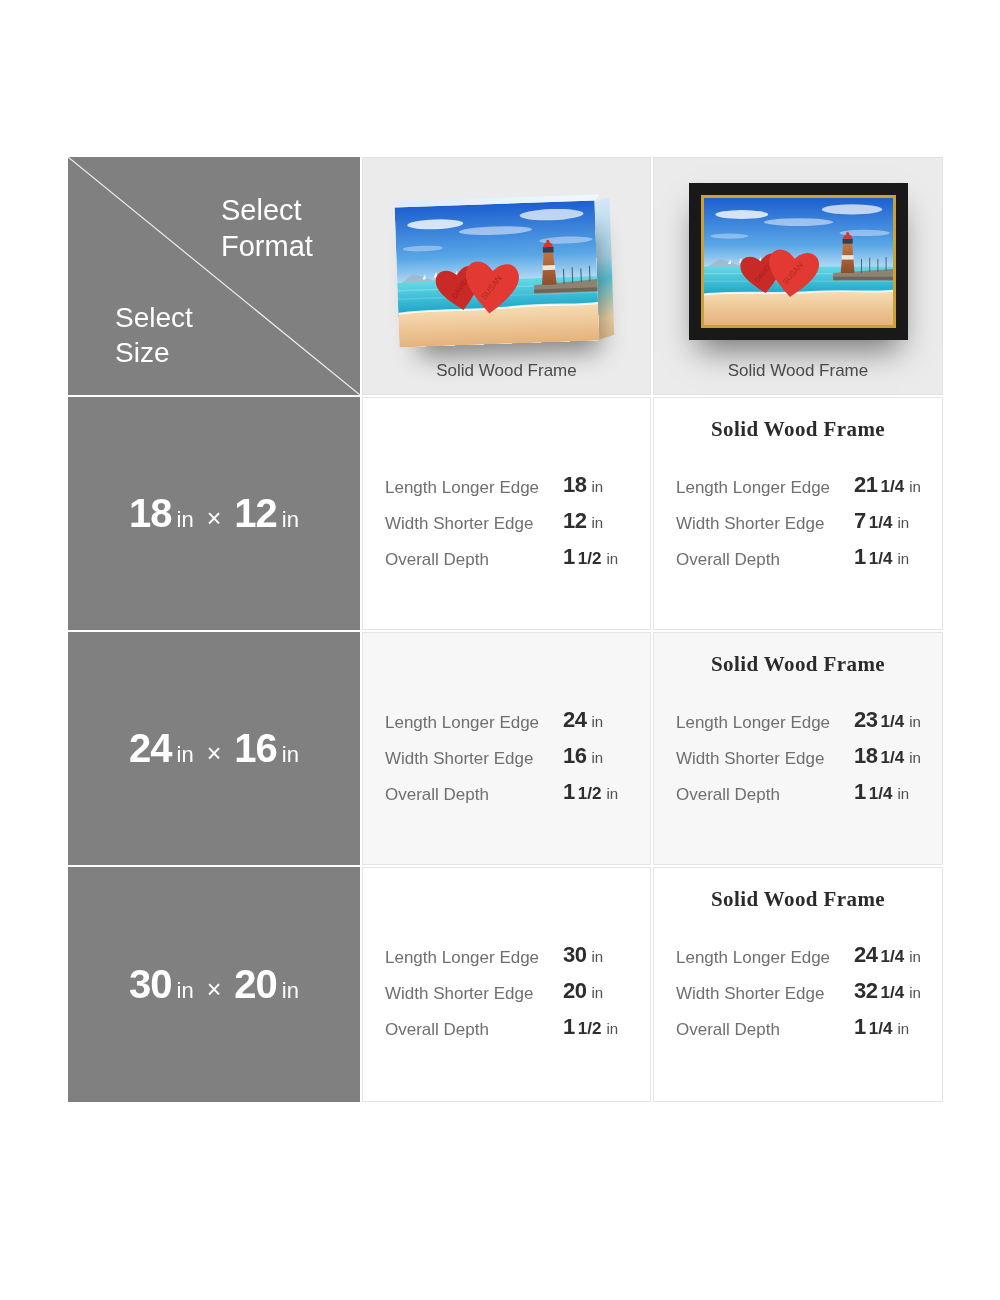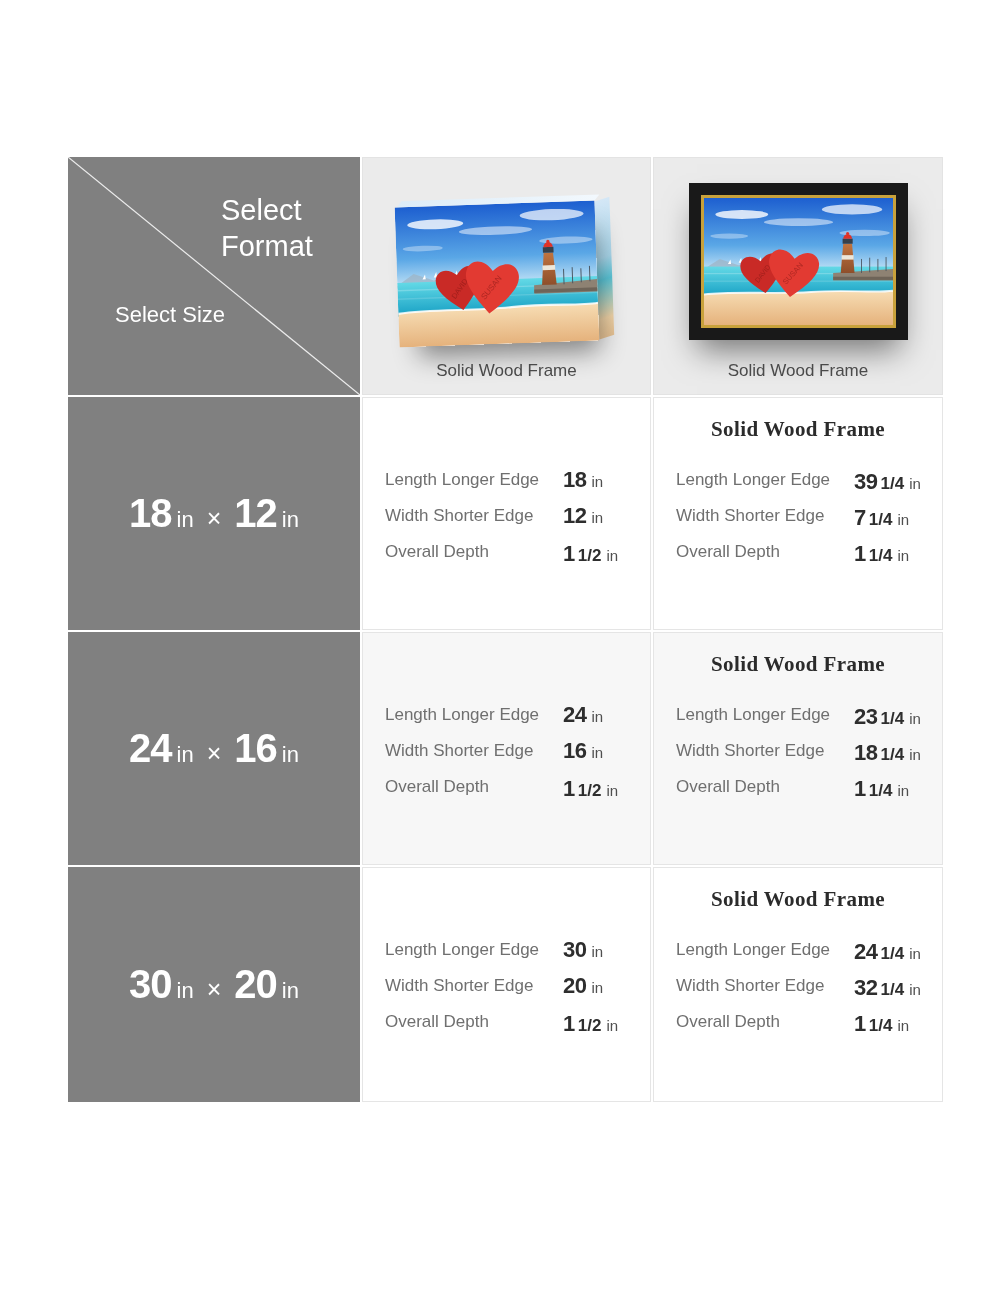--- a/index.html
+++ b/index.html
@@ -16,21 +16,21 @@
   }
   .cell{position:relative;box-sizing:border-box;}
   .graycell{background:#808080;}
   .colhead{background:#ebebeb;border:1px solid #e3e3e3;}
   .speccell{background:#ffffff;border:1px solid #e5e5e5;}
   .speccell.alt{background:#f7f7f7;}
 
   
   .diag{position:absolute;left:0;top:0;width:100%;height:100%;display:block;}
   .corner-format{position:absolute;left:153px;top:36px;width:140px;color:#fff;font-size:29px;line-height:1.24;}
-  .corner-size{position:absolute;left:47px;top:144px;width:120px;color:#fff;font-size:22px;line-height:1.24;}
+  .corner-size{position:absolute;left:47px;top:144px;width:120px;color:#fff;font-size:28px;line-height:1.24;}
 
   
   .rowlabel{display:flex;align-items:center;justify-content:center;color:#fff;}
   .sizewrap{display:flex;align-items:baseline;}
   .sz-num{font-size:40px;font-weight:bold;letter-spacing:-1px;}
   .sz-unit{font-size:22px;margin-left:5px;}
   .sz-x{font-size:25px;margin:0 13px;}
 
   
   .collabel{position:absolute;bottom:13px;left:0;width:100%;text-align:center;font-size:17px;color:#4a4a4a;}
@@ -45,21 +45,21 @@
           transform:skewX(-40deg);transform-origin:left bottom;
           background:linear-gradient(to right,#dcecf8,#f2f8fd);}
   .framed{position:absolute;left:35px;top:25px;width:219px;height:157px;box-sizing:border-box;
           border:12px solid #191919;background:#191919;
           box-shadow:0 18px 30px -8px rgba(0,0,0,.5), inset 0 0 0 1px #3d3d3d;}
   .framed-gold{position:relative;width:100%;height:100%;box-sizing:border-box;border:3px solid #c8a13b;overflow:hidden;}
   .framed-gold svg{display:block;width:100%;height:100%;}
 
   
   .specs{position:absolute;left:22px;right:10px;top:64px;}
-  .spec{display:flex;align-items:center;height:36px;}
+  .spec{display:flex;align-items:flex-end;height:36px;}
   .spec-label{width:178px;font-size:17px;color:#6f6f6f;flex-shrink:0;}
   .spec-val{display:flex;align-items:baseline;white-space:nowrap;}
   .num{font-size:22px;font-weight:bold;color:#2e2e2e;letter-spacing:-.5px;}
   .frac{font-size:17px;font-weight:bold;color:#2e2e2e;margin-left:3px;margin-top:8px;}
   .frac:empty{display:none;}
   .unit{font-size:15px;color:#4f4f4f;margin-left:5px;}
   .cellheading{position:absolute;top:19px;left:0;width:100%;text-align:center;
       font-family:"Liberation Serif", serif;font-weight:bold;font-size:21px;color:#2b2b2b;letter-spacing:.4px;}
 </style>
 </head>
@@ -246,21 +246,21 @@
             </span>
         </div>
       </div>
     </div>
     <div class="cell speccell">
       <div class="cellheading">Solid Wood Frame</div>
       <div class="specs">
         <div class="spec">
           <span class="spec-label">Length Longer Edge</span>
           <span class="spec-val">
-              <span class="num">39</span>
+              <span class="num">21</span>
               <span class="frac">1/4</span>
               <span class="unit">in</span>
             </span>
         </div>
         <div class="spec">
           <span class="spec-label">Width Shorter Edge</span>
           <span class="spec-val">
               <span class="num">7</span>
               <span class="frac">1/4</span>
               <span class="unit">in</span>

